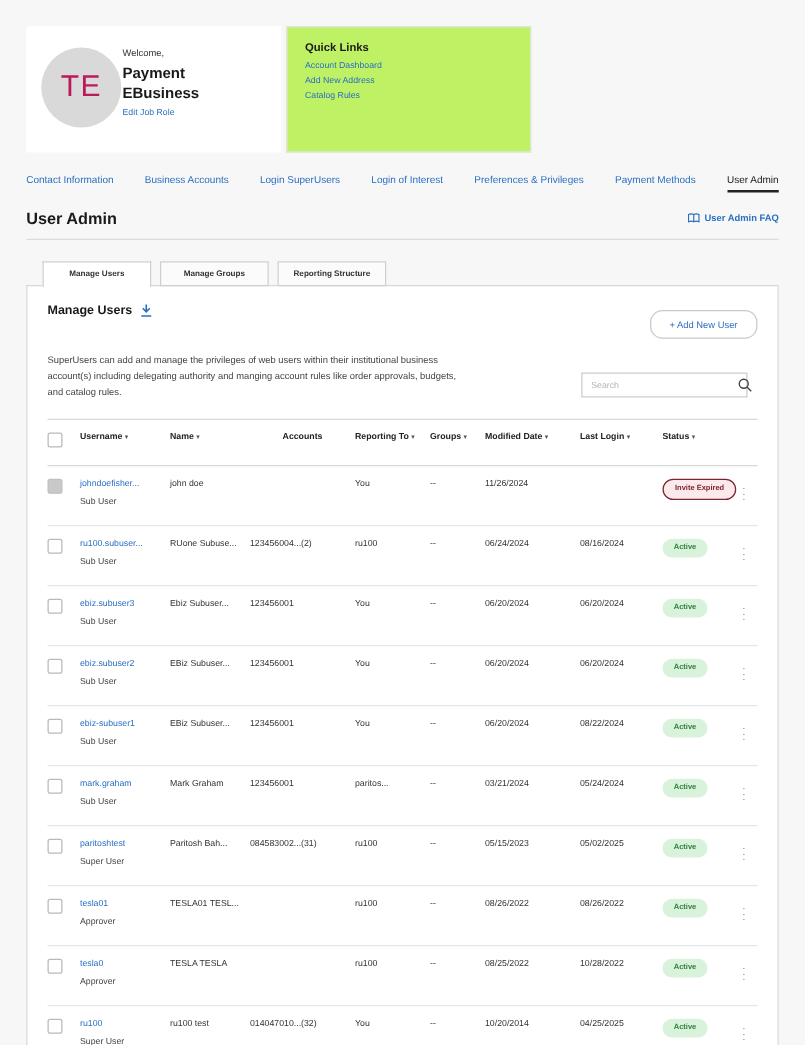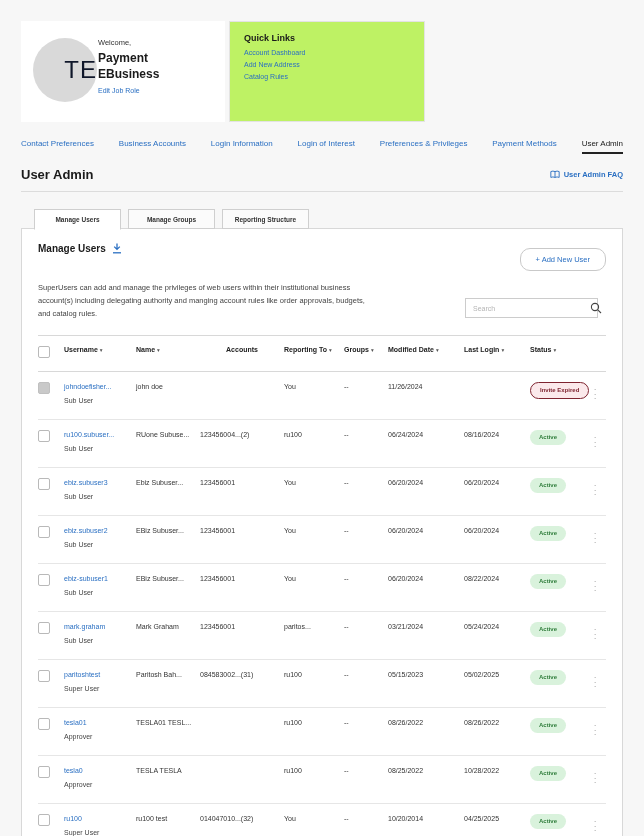--- a/index.html
+++ b/index.html
@@ -10,22 +10,22 @@
     position:relative; overflow:hidden;
   }
   .page { padding:0 21px; }
   a { text-decoration:none; }
   .link { color:#2a6fc2; cursor:pointer; }
 
   
   .top-cards { display:flex; gap:4px; margin-top:21px; height:101px; }
   .profile-card { background:#fff; width:204px; display:flex; padding:14px 10px 10px 12px; }
   .avatar { width:64px; height:64px; border-radius:50%; background:#d9d9d9; flex:0 0 64px;
-    display:flex; align-items:center; justify-content:flex-end; margin-top:3px;
-    color:#0f172a; font-size:24px; font-weight:300; letter-spacing:1px; }
+    display:flex; align-items:center; justify-content:center; margin-top:3px;
+    color:#be185d; font-size:24px; font-weight:300; letter-spacing:1px; }
   .profile-info { margin-left:1px; padding-top:3px; }
   .welcome { font-size:7.5px; color:#333; margin-bottom:3px; }
   .pname { font-size:12px; font-weight:bold; color:#1a1a1a; line-height:1.35; }
   .edit-role { display:inline-block; margin-top:5px; font-size:7px; }
   .quicklinks-card { background:#bef264; width:196px; border:1px solid #e3e3e3; padding:11px 0 0 14px; }
   .ql-title { font-size:9px; font-weight:bold; color:#1a1a1a; margin-bottom:6px; }
   .ql-link { display:block; font-size:7px; color:#2a6fc2; margin-bottom:5px; cursor:pointer; }
 
   
   .nav-tabs { display:flex; justify-content:space-between; margin-top:17px; align-items:flex-start; }
@@ -103,23 +103,23 @@
       <div class="ql-title">Quick Links</div>
       <div id="ql-list">
           <a class="ql-link">Account Dashboard</a>
           <a class="ql-link">Add New Address</a>
           <a class="ql-link">Catalog Rules</a>
         </div>
     </div>
   </div>
 
   <nav class="nav-tabs" id="nav-tabs">
-      <a class="nav-tab">Contact Preferences</a>
+      <a class="nav-tab">Contact Information</a>
       <a class="nav-tab">Business Accounts</a>
-      <a class="nav-tab">Login Information</a>
+      <a class="nav-tab">Login SuperUsers</a>
       <a class="nav-tab">Login of Interest</a>
       <a class="nav-tab">Preferences &amp; Privileges</a>
       <a class="nav-tab">Payment Methods</a>
       <a class="nav-tab active">User Admin</a>
     </nav>
 
   <div class="page-head">
     <h1 class="page-title">User Admin</h1>
     <a class="faq-link">
       <span>

